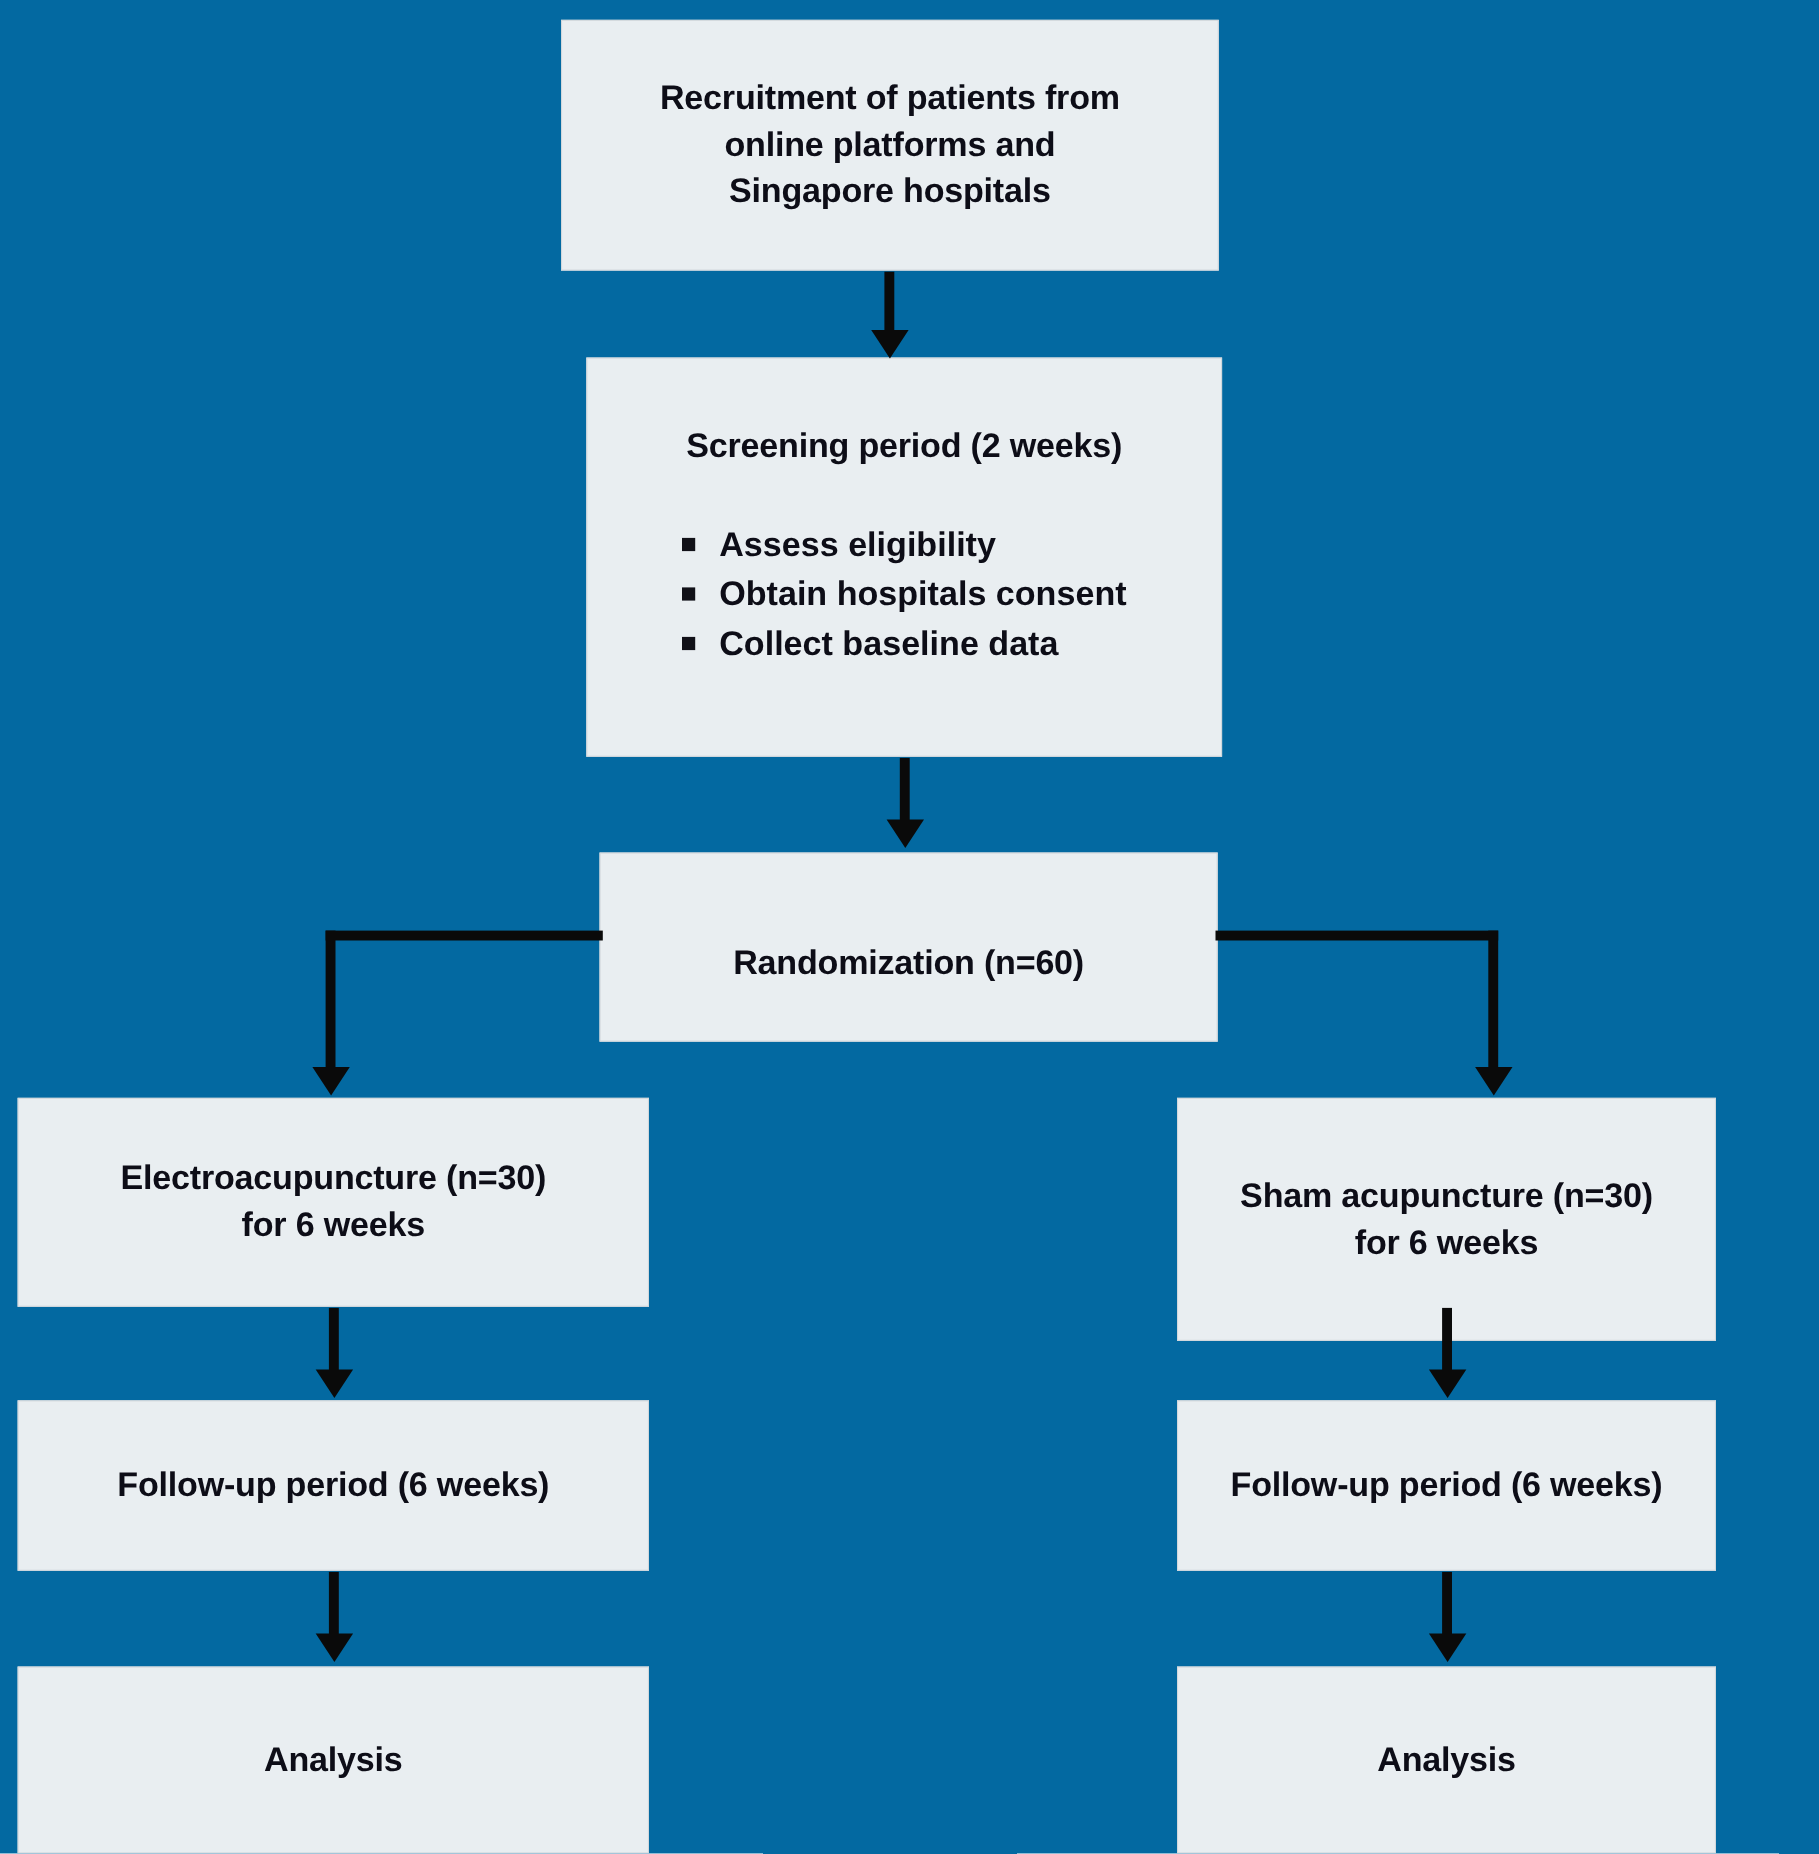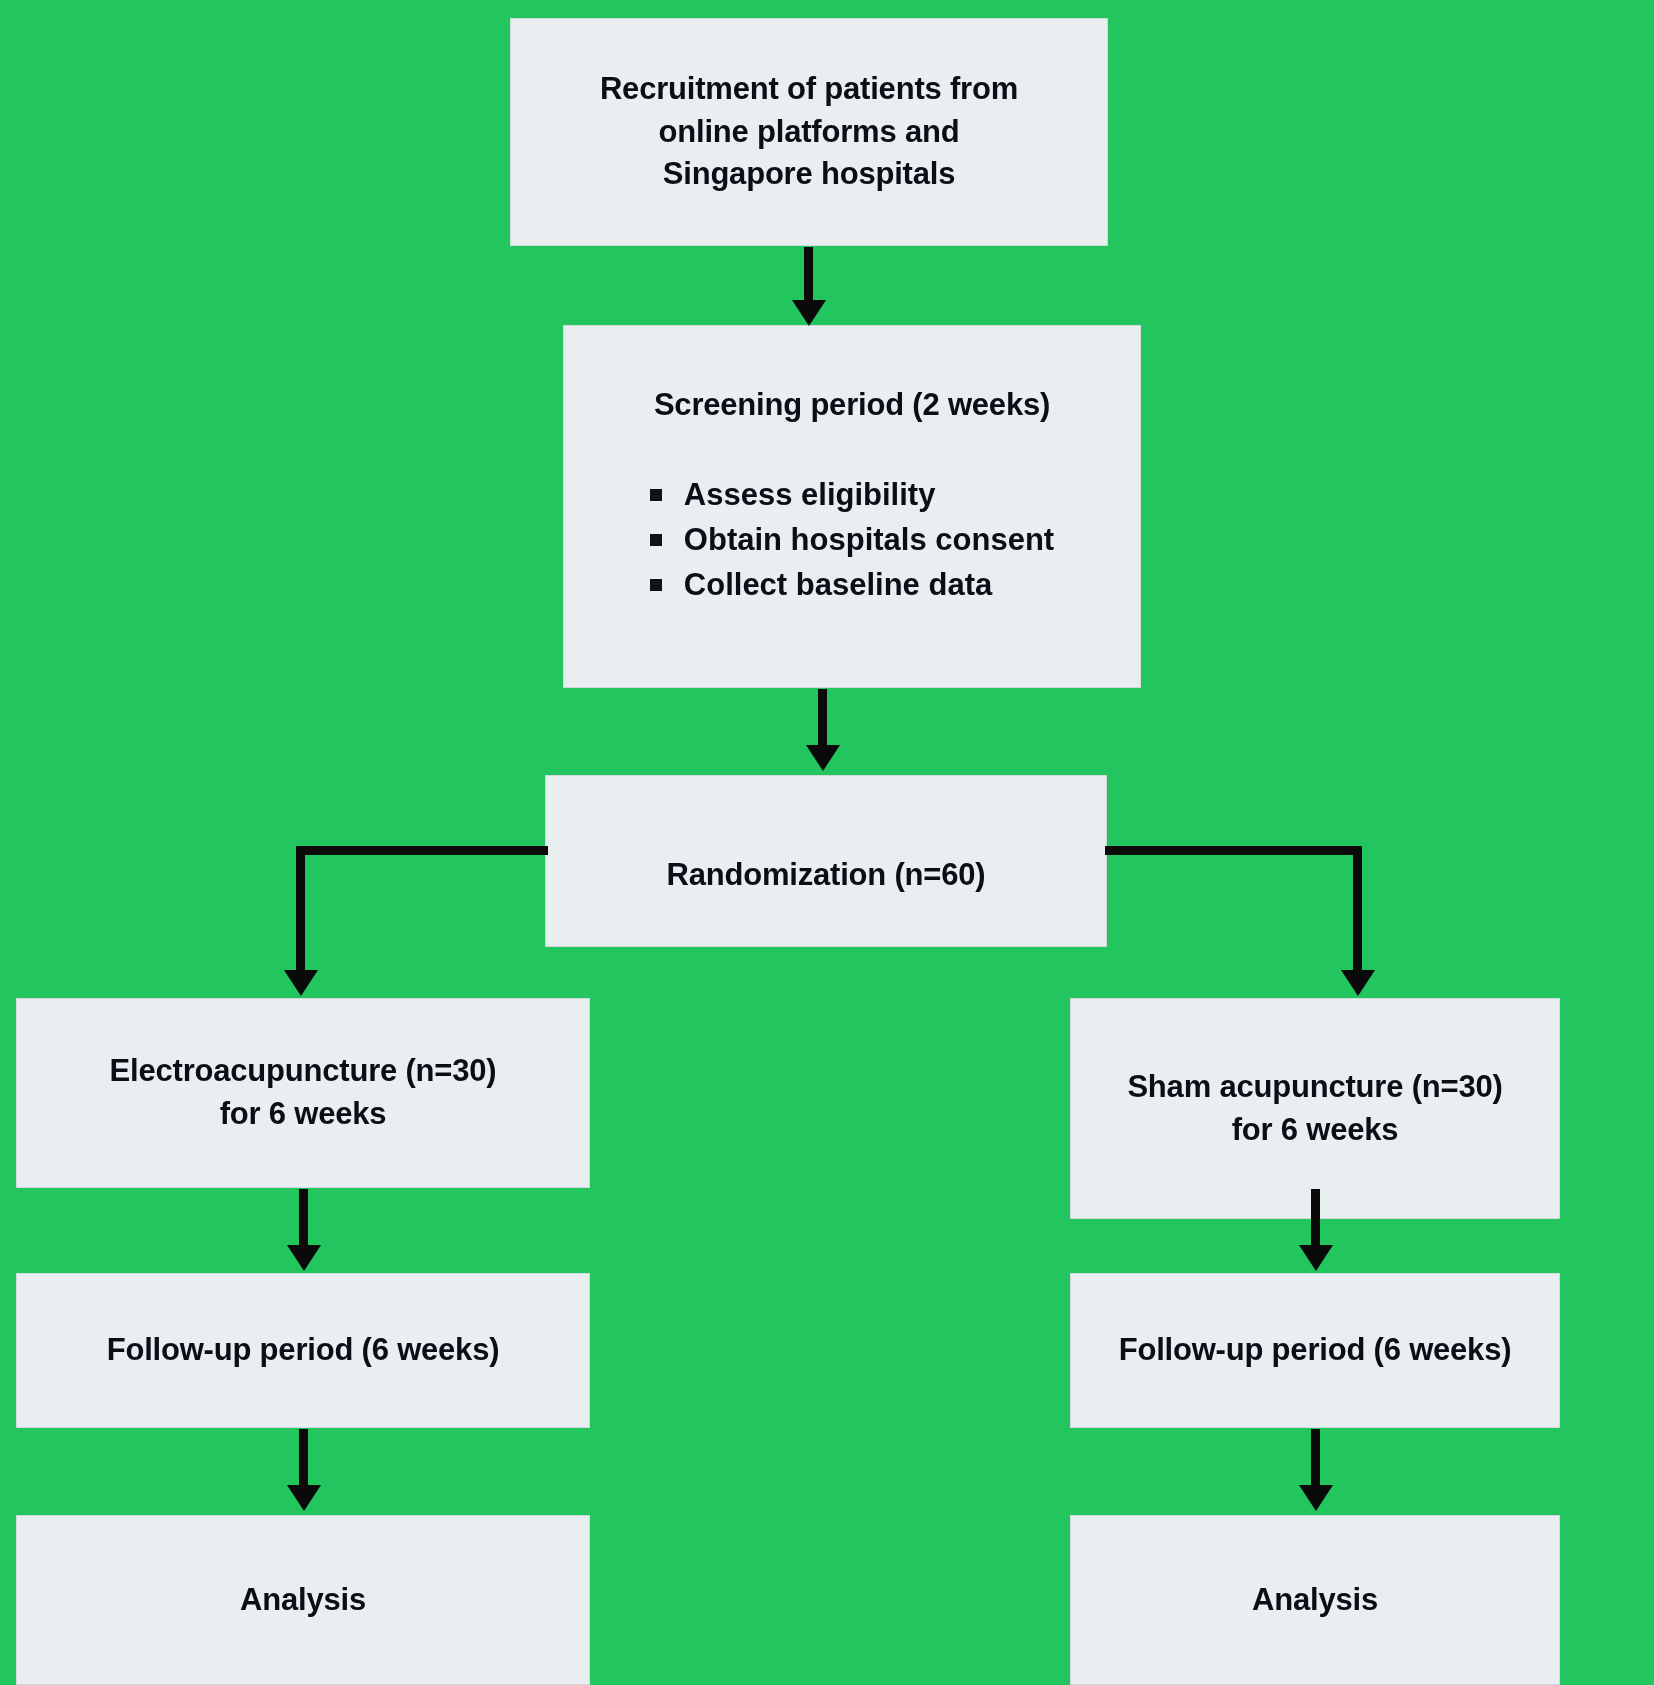--- a/index.html
+++ b/index.html
@@ -12,21 +12,21 @@
     width: 1654px;
     height: 1685px;
     font-family: "Liberation Sans", sans-serif;
     -webkit-font-smoothing: antialiased;
   }
   #flowchart {
     position: relative;
     width: 1654px;
     height: 1685px;
     overflow: hidden;
-    background: #22c55e;
+    background: #0369a1;
   }
   .node {
     position: absolute;
     box-sizing: border-box;
     background: #e9eef1;
     border: 1px solid #d2d8dc;
     display: flex;
     flex-direction: column;
     align-items: center;
     justify-content: center;
@@ -41,21 +41,20 @@
     white-space: pre-line;
   }
   
   #node-recruitment {
     left: 510px;  top: 18px;   width: 598px;  height: 228px;
   }
   #node-screening {
     left: 533px;  top: 325px;  width: 578px;  height: 363px;
     justify-content: flex-start;
     padding-top: 58px;
-    margin-left: 30px;
   }
   #node-screening .title { font-size: 31px; }
   #node-randomization {
     left: 545px;  top: 775px;  width: 562px;  height: 172px;
     justify-content: center;
     padding-top: 28px;
   }
   #node-ea {
     left: 16px;   top: 998px;  width: 574px;  height: 190px;
   }

